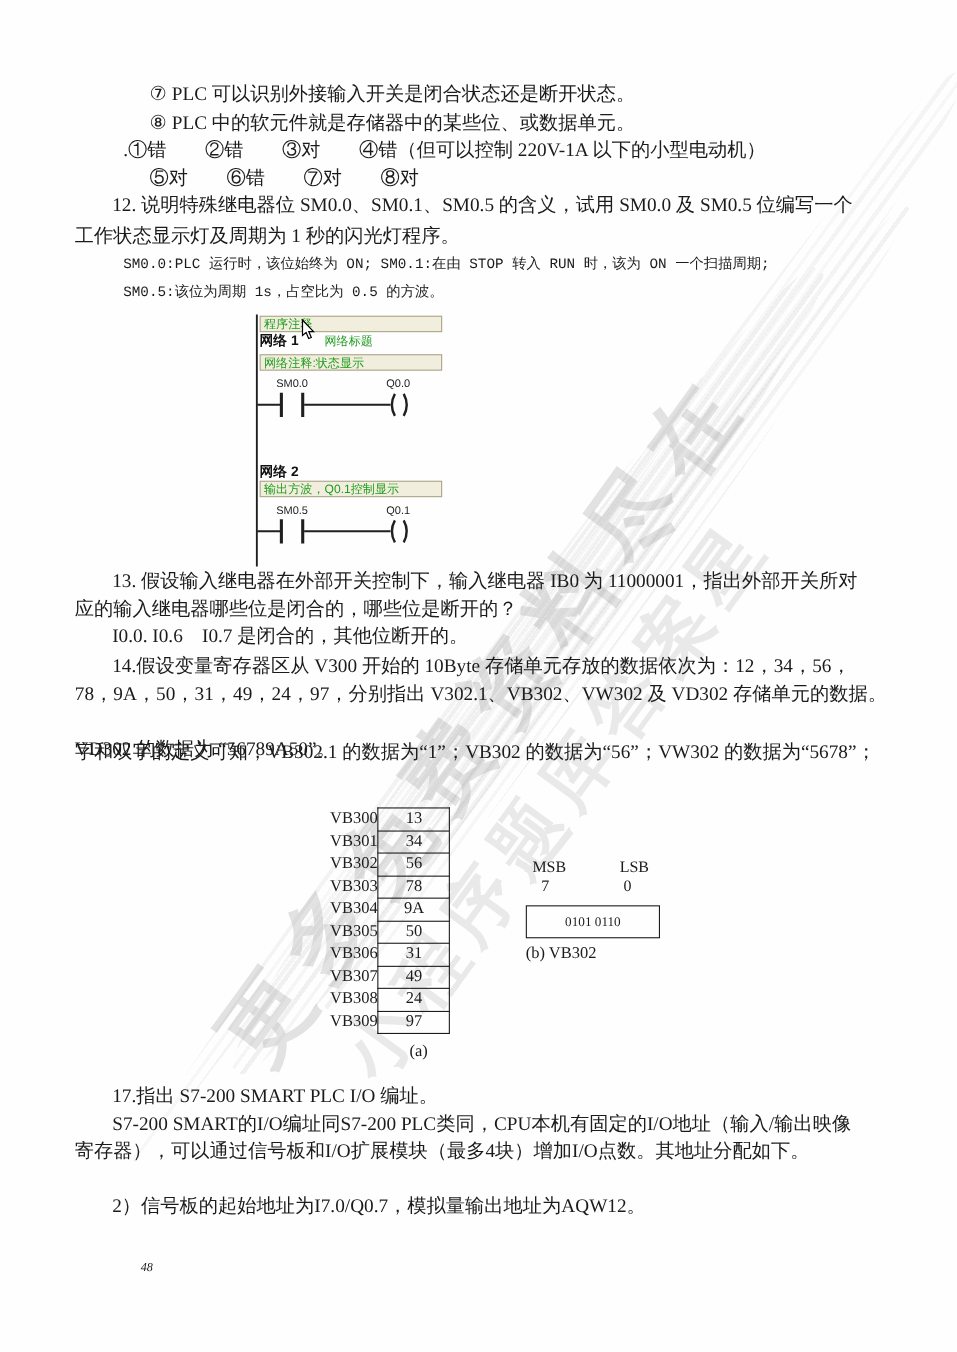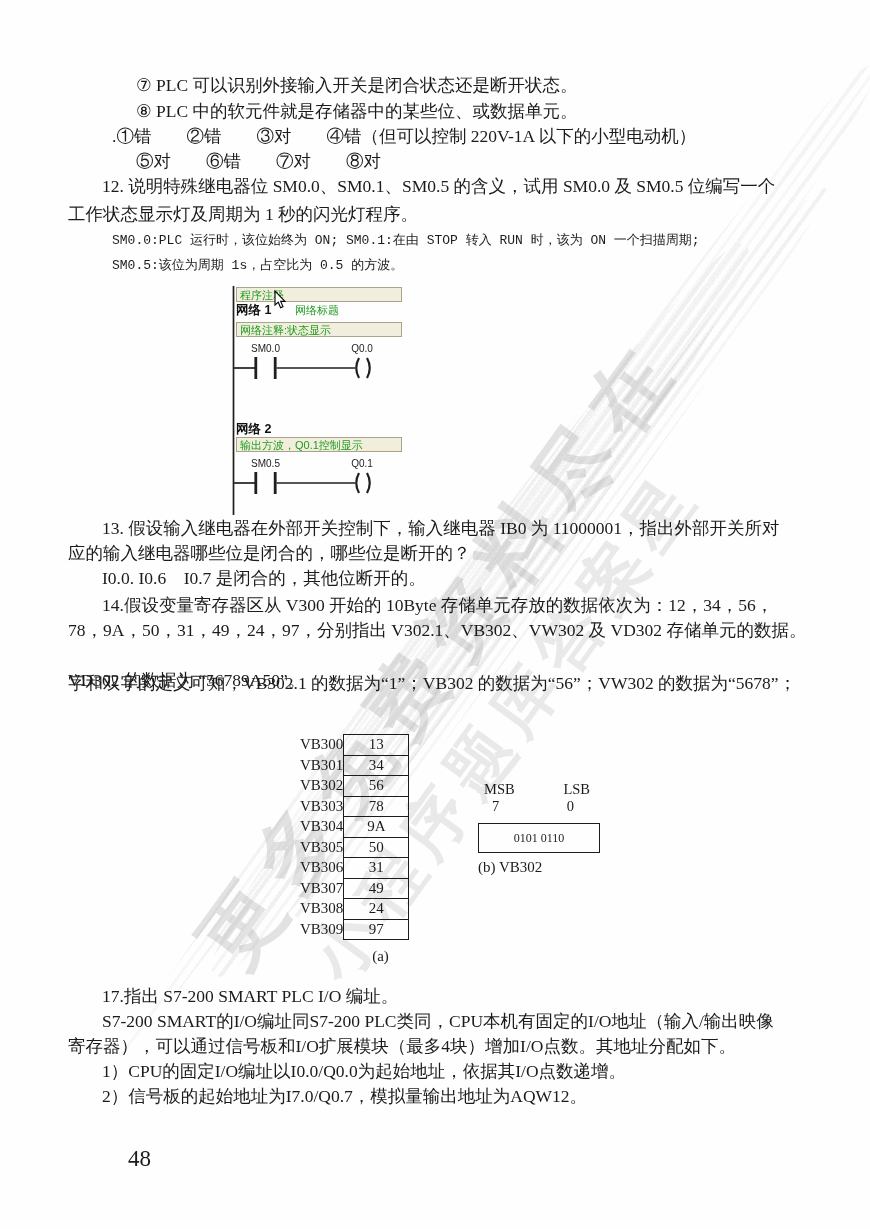--- a/index.html
+++ b/index.html
@@ -18,21 +18,21 @@
        rgba(0,0,0,0.035) 10px 13px,transparent 13px 19px);}
   .b1{left:30px; top:575px;width:900px;height:70px;}
   .b2{left:-60px;top:688px;width:880px;height:24px;opacity:.8;}
   .b3{left:110px;top:532px;width:900px;height:40px;opacity:.9;}
   .b4{left:190px;top:388px;width:860px;height:55px;opacity:.75;}
 
   
   .tline{position:absolute;font-size:17.5px;line-height:21px;white-space:nowrap;z-index:2;}
   .ind0{left:68px;} .ind1{left:102px;} .ind1b{left:112px;} .ind2{left:136px;}
   .mono{font-family:"Liberation Mono","DejaVu Sans Mono",monospace;font-size:13px;}
-  .pagenum{position:absolute;left:128px;top:1146px;font-size:23px;z-index:2;}
+  .pagenum{position:absolute;left:128px;top:1146px;font-size:11px;font-style:italic;z-index:2;}
 
   
   .ladder{position:absolute;left:228px;top:285px;z-index:2;}
   .ladder text{font-family:"Liberation Sans","DejaVu Sans",sans-serif;}
   .lad-green{fill:#1e9c1e;font-size:11px;}
   .lad-bold{fill:#111;font-size:12.5px;font-weight:bold;}
   .lad-lbl{fill:#222;font-size:10px;}
   .lbar{fill:#f2eedd;stroke:#aaa387;stroke-width:1;}
   .lwire{stroke:#1f1f1f;stroke-width:1.7;}
   .lcontact{stroke:#1f1f1f;stroke-width:2.8;}
@@ -76,21 +76,20 @@
   <div class="tline ind1" style="top:518px">13. 假设输入继电器在外部开关控制下，输入继电器 IB0 为 11000001，指出外部开关所对</div>
   <div class="tline ind0" style="top:543px">应的输入继电器哪些位是闭合的，哪些位是断开的？</div>
   <div class="tline ind1" style="top:568px">I0.0. I0.6　I0.7 是闭合的，其他位断开的。</div>
   <div class="tline ind1" style="top:595px">14.假设变量寄存器区从 V300 开始的 10Byte 存储单元存放的数据依次为：12，34，56，</div>
   <div class="tline ind0" style="top:620px">78，9A，50，31，49，24，97，分别指出 V302.1、VB302、VW302 及 VD302 存储单元的数据。</div>
   <div class="tline ind0" style="top:673px">字和双字的定义可知，VB302.1 的数据为“1”；VB302 的数据为“56”；VW302 的数据为“5678”；</div>
   <div class="tline ind0" style="top:670px">VD302 的数据为 “56789A50”。</div>
   <div class="tline ind1" style="top:986px">17.指出 S7-200 SMART PLC I/O 编址。</div>
   <div class="tline ind1" style="top:1011px">S7-200 SMART的I/O编址同S7-200 PLC类同，CPU本机有固定的I/O地址（输入/输出映像</div>
   <div class="tline ind0" style="top:1036px">寄存器），可以通过信号板和I/O扩展模块（最多4块）增加I/O点数。其地址分配如下。</div>
-  <div class="tline ind1" style="top:1061px">1）CPU的固定I/O编址以I0.0/Q0.0为起始地址，依据其I/O点数递增。</div>
   <div class="tline ind1" style="top:1086px">2）信号板的起始地址为I7.0/Q0.7，模拟量输出地址为AQW12。</div>
 
   <svg class="ladder" width="260" height="232" viewBox="0 0 260 232">
     <line class="lwire" x1="5.5" y1="1" x2="5.5" y2="230"></line>
 
     <rect class="lbar" x="8.5" y="2.5" width="165" height="14"></rect>
     <text class="lad-green" x="12" y="13.5">程序注释</text>
     <text class="lad-bold" x="8" y="29">网络 1</text>
     <text class="lad-green" x="67" y="28.5">网络标题</text>
     <rect class="lbar" x="8.5" y="37.5" width="165" height="14"></rect>

